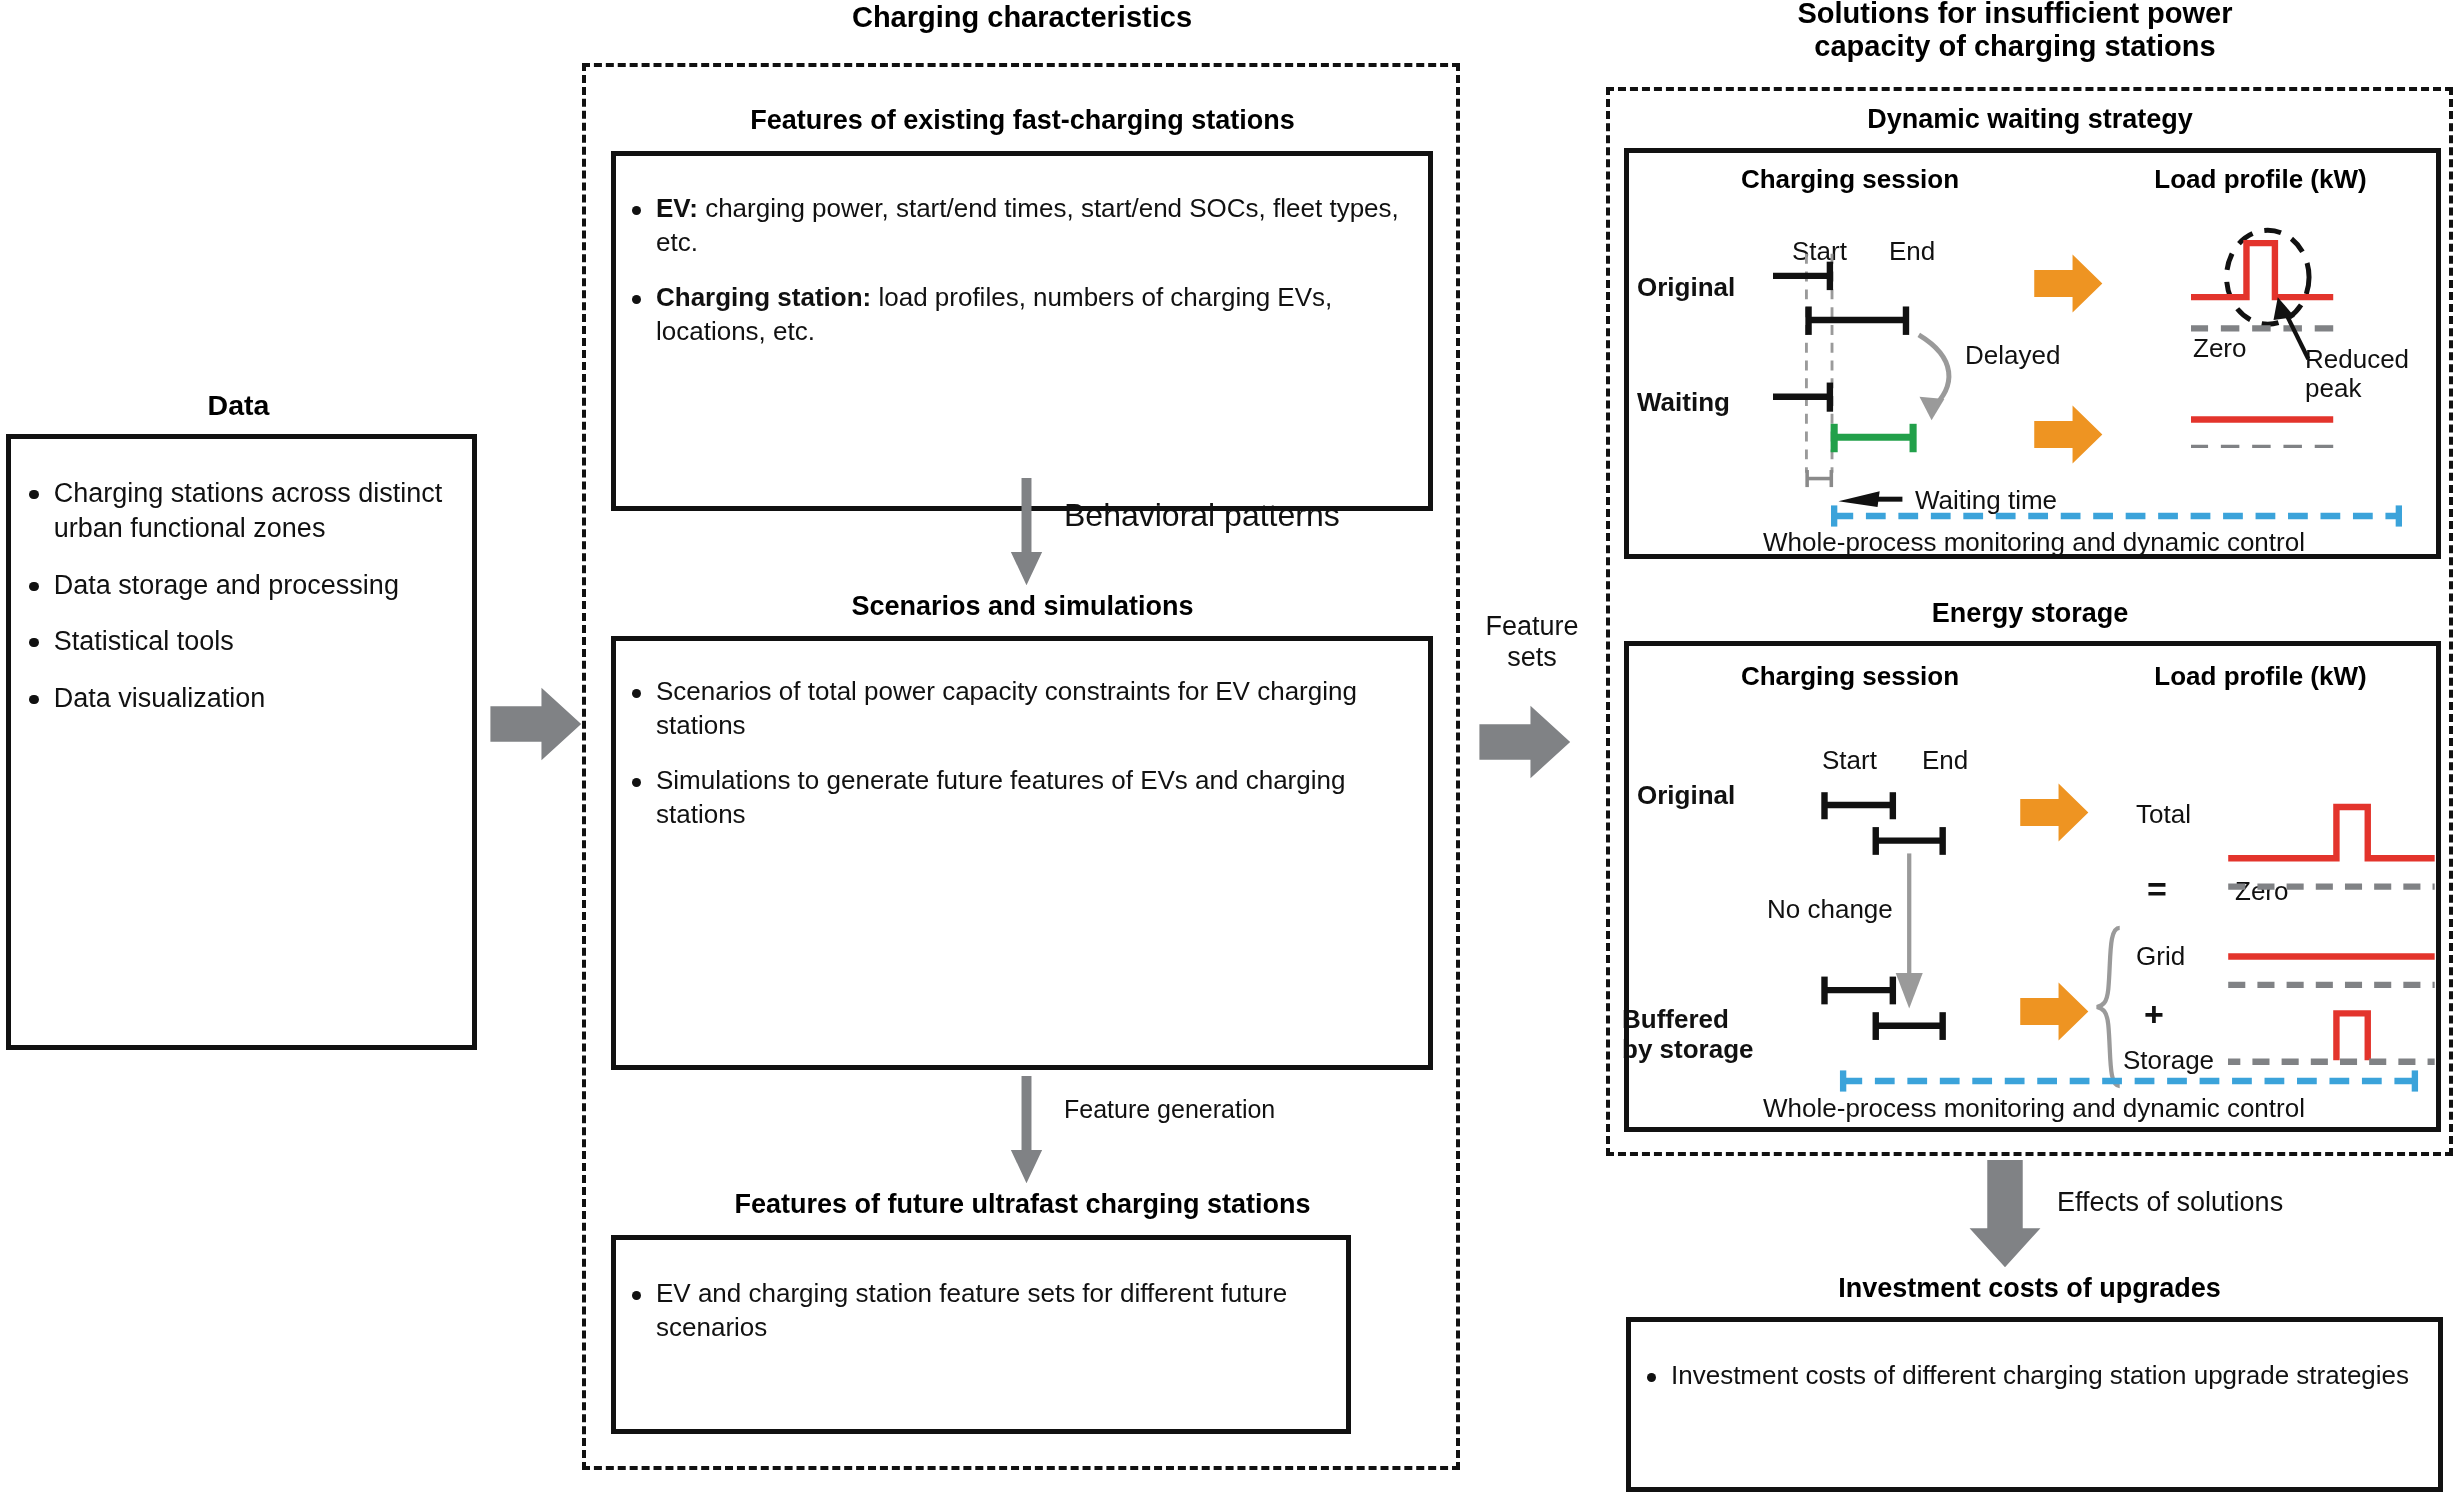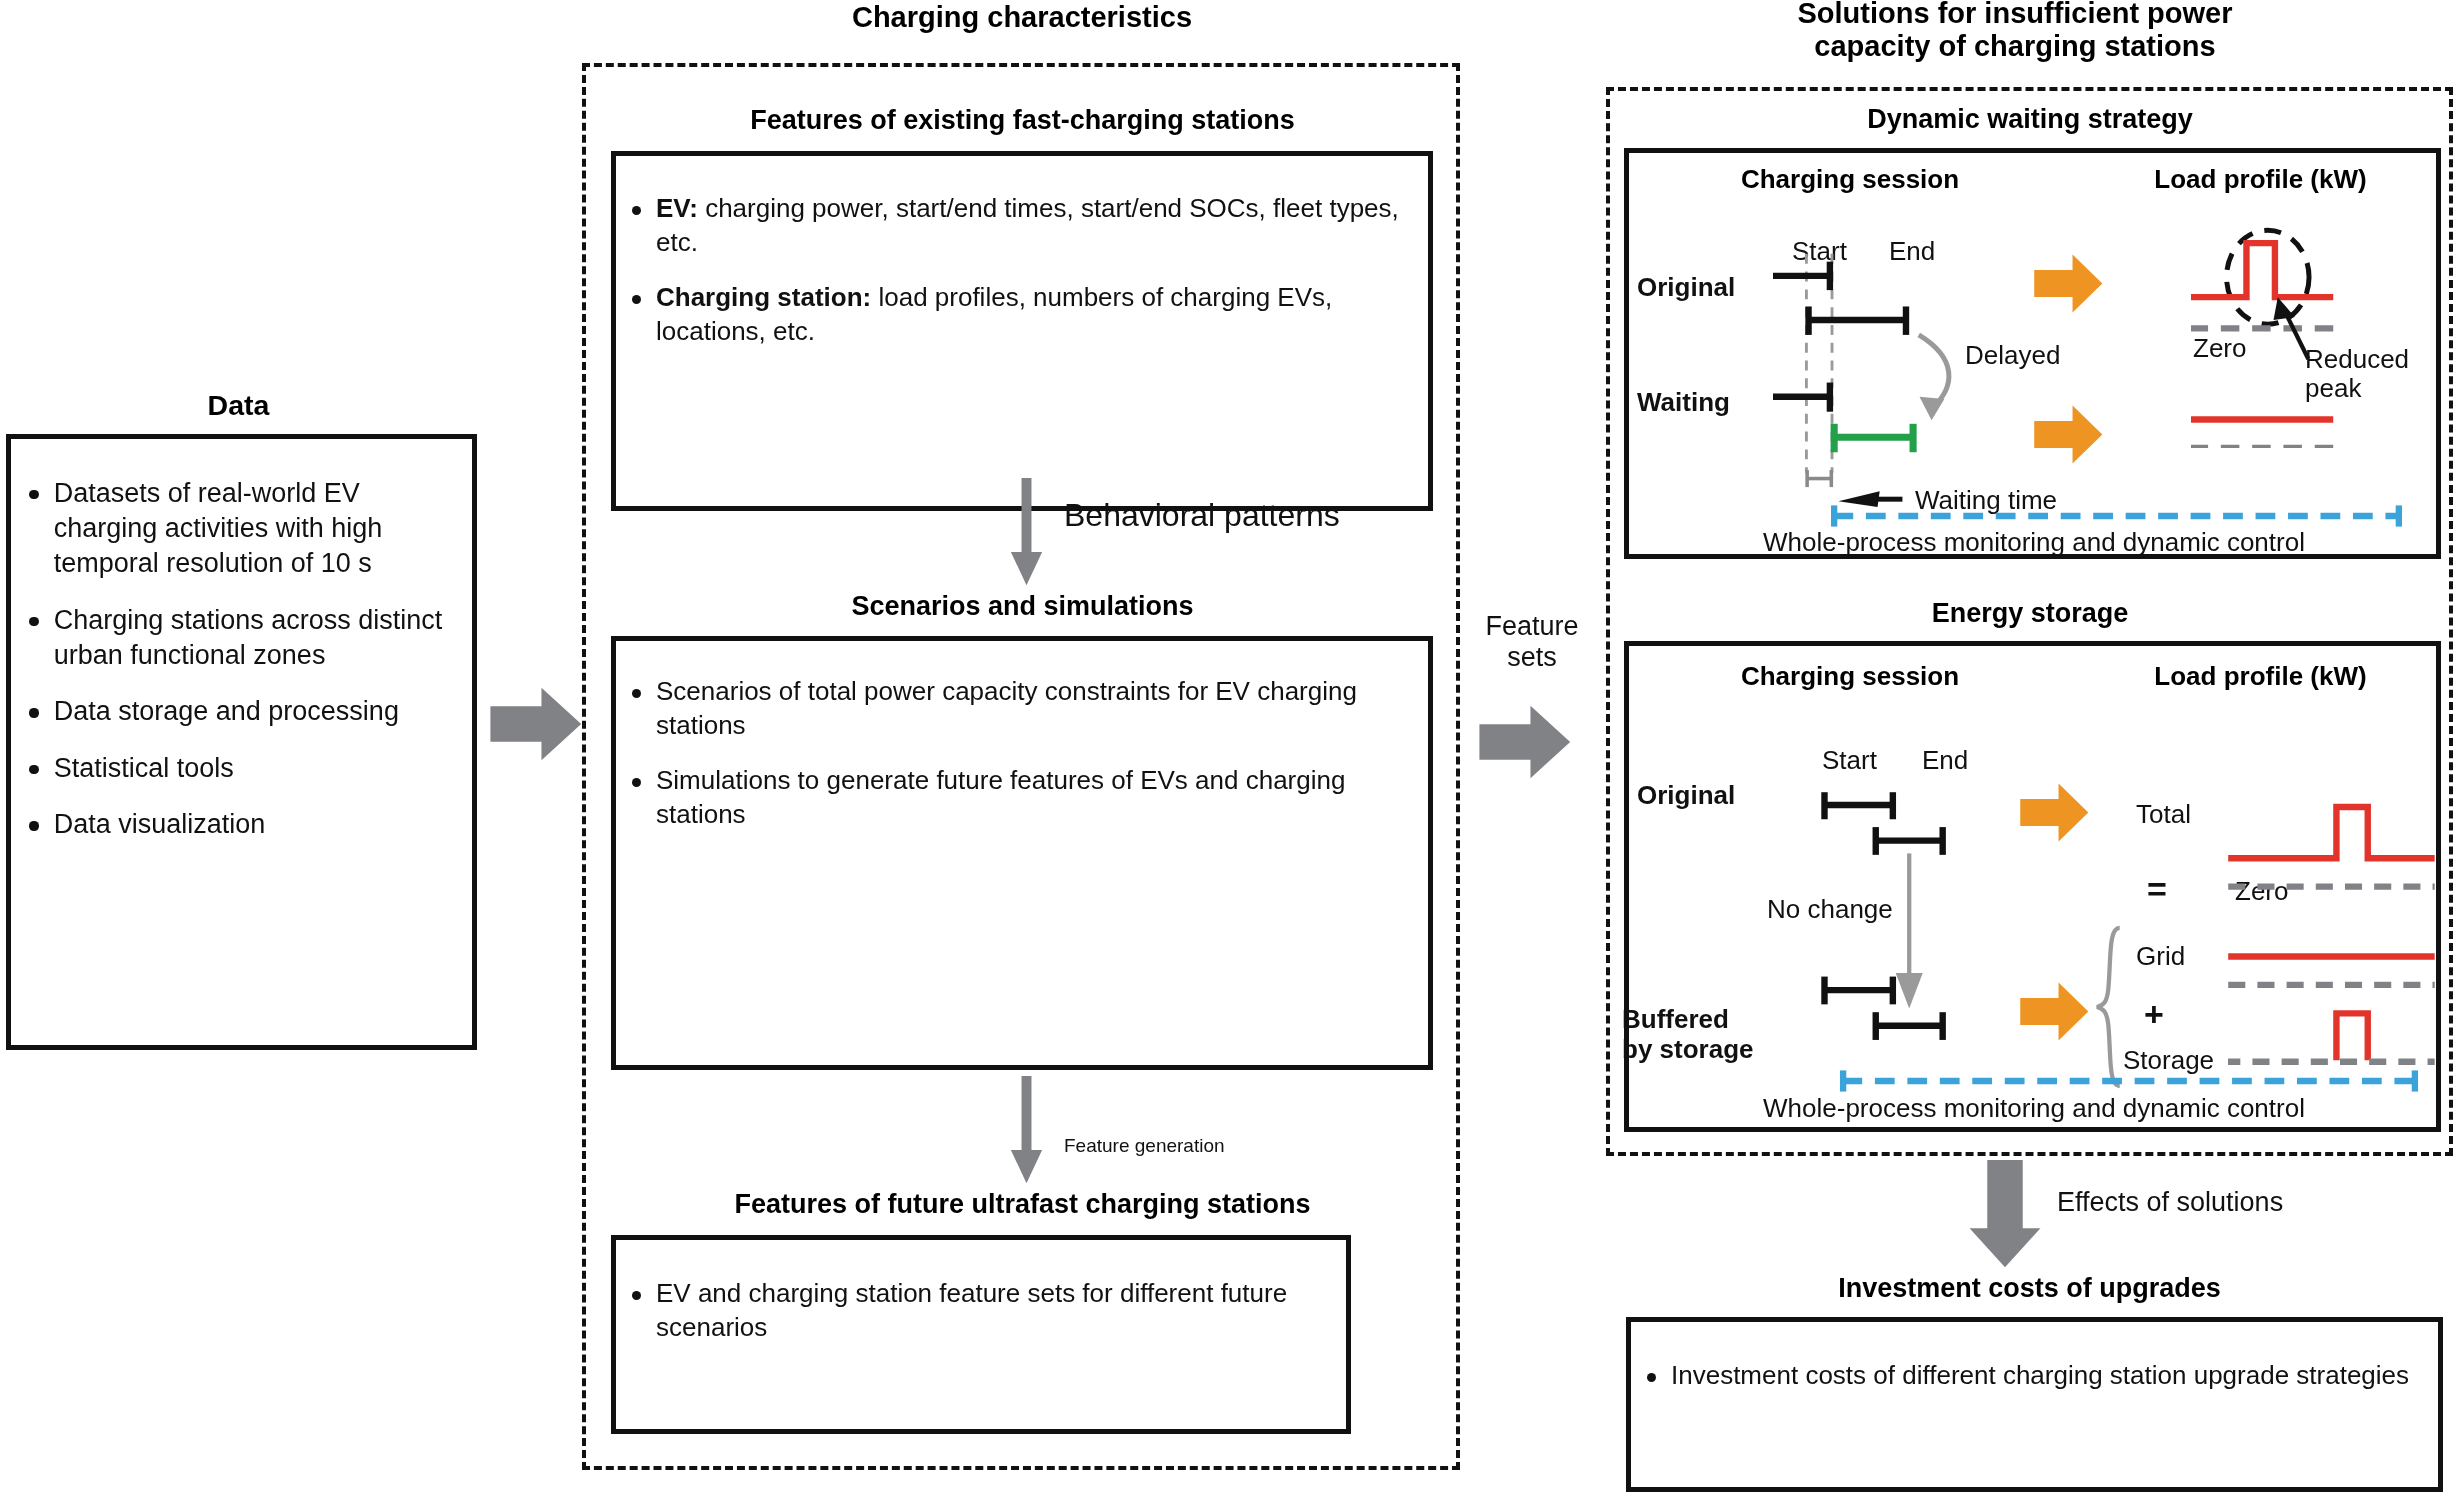--- a/index.html
+++ b/index.html
@@ -55,21 +55,20 @@
   
   .lbl { font-weight: bold; }
 </style>
 </head>
 <body>
 
 <div class="abs sec-title" style="left:0px; top:390px; width:477px; font-size:28.5px;">Data</div>
 
 <div class="abs solid-box" style="left:5.7px; top:434px; width:471px; height:616px;">
   <ul class="bul" style="font-size:27px; padding:37px 18.5px 0 13px;">
-    <li>Datasets of real-world EV charging activities with high temporal resolution of 10 s</li>
     <li>Charging stations across distinct urban functional zones</li>
     <li>Data storage and processing</li>
     <li>Statistical tools</li>
     <li>Data visualization</li>
   </ul>
 </div>
 
 <svg class="abs" style="left:490px; top:685px;" width="93" height="78" viewBox="0 0 130 110">
   <path d="M0,30 L72,30 L72,4 L128,55 L72,106 L72,80 L0,80 Z" fill="#808285"></path>
 </svg>
@@ -97,21 +96,21 @@
 <div class="abs solid-box" style="left:611px; top:636px; width:822px; height:434px;">
   <ul class="bul" style="font-size:26px; padding:34px 20px 0 10px;">
     <li>Scenarios of total power capacity constraints for EV charging stations</li>
     <li>Simulations to generate future features of EVs and charging stations</li>
   </ul>
 </div>
 
 <svg class="abs" style="left:1005px; top:1076px;" width="43" height="108" viewBox="0 0 60 152">
   <path d="M23,0 L37,0 L37,104 L52,104 L30,151 L8,104 L23,104 Z" fill="#808285"></path>
 </svg>
-<div class="abs" style="left:1064px; top:1095px; font-size:19px;margin-top:40px;">Feature generation</div>
+<div class="abs" style="left:1064px; top:1095px; font-size:25px;">Feature generation</div>
 
 <div class="abs sec-title" style="left:597px; top:1189px; width:851px; font-size:27px;">Features of future ultrafast charging stations</div>
 
 <div class="abs solid-box" style="left:611px; top:1235px; width:740px; height:199px;">
   <ul class="bul" style="font-size:26px; padding:37px 23px 0 10px;">
     <li>EV and charging station feature sets for different future scenarios</li>
   </ul>
 </div>
 
 <div class="abs" style="left:1468px; top:611px; width:128px; text-align:center; font-size:27px; line-height:1.16;">

